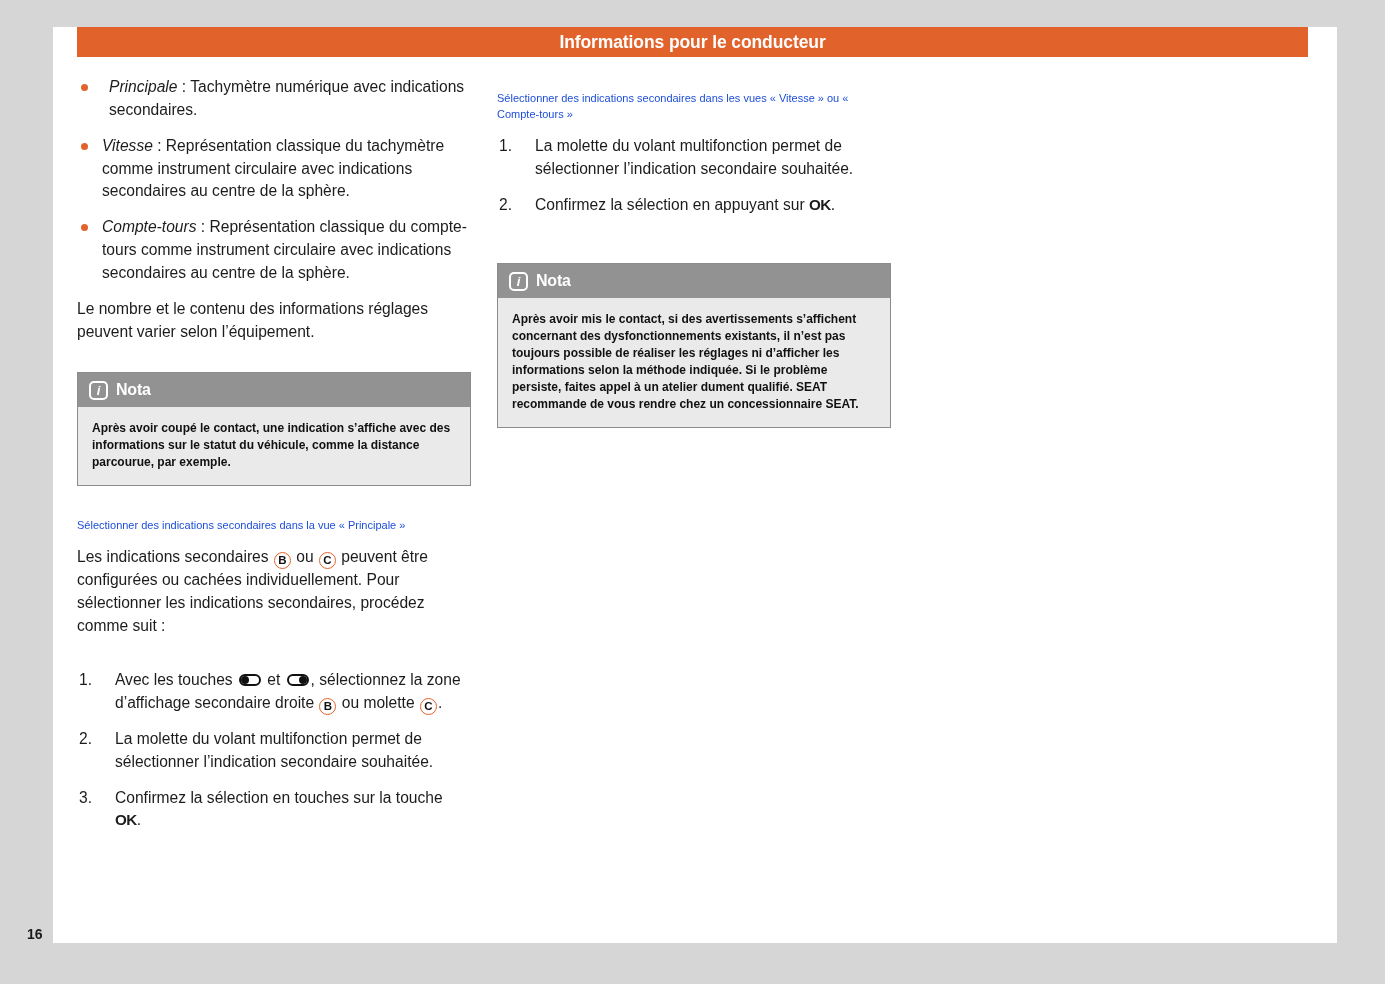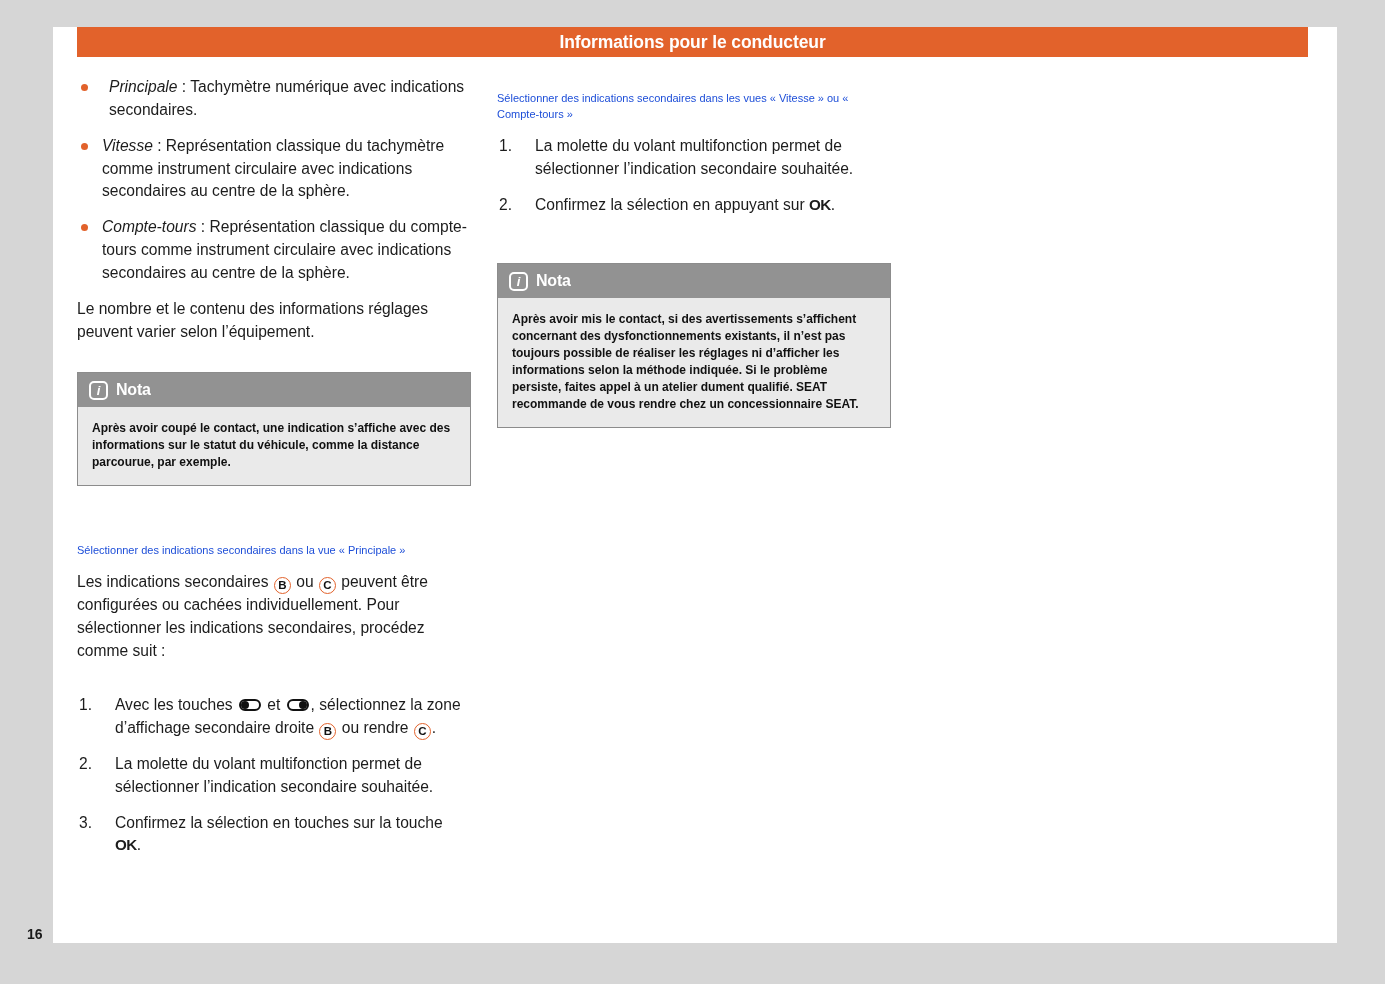--- a/index.html
+++ b/index.html
@@ -236,21 +236,21 @@
   .nota-right {
     position: absolute;
     left: 497px;
     top: 263px;
     width: 394px;
   }
 
   .block-left-lower {
     position: absolute;
     left: 77px;
-    top: 528px;
+    top: 503px;
     width: 394px;
   }
 </style>
 </head>
 <body>
 
 <div class="page-root">
 
   <div class="paper"></div>
 
@@ -302,21 +302,21 @@
 
     <div class="subhead">Sélectionner des indications secondaires dans la vue « Principale »</div>
 
     <p style="margin-bottom:31px;">
       <span>Les indications secondaires </span><span class="ref-circle">B</span><span> ou </span><span class="ref-circle">C</span><span> peuvent être configurées ou cachées individuellement. Pour sélectionner les indications secondaires, procédez comme suit :</span>
     </p>
 
     <ol class="steps">
       <li>
         <span class="num">1.</span>
-        <span>Avec les touches </span><span class="key-glyph left"></span><span> et </span><span class="key-glyph right"></span><span>, sélectionnez la zone d’affichage secondaire droite </span><span class="ref-circle">B</span><span> ou rendre </span><span class="ref-circle">C</span><span>.</span>
+        <span>Avec les touches </span><span class="key-glyph left"></span><span> et </span><span class="key-glyph right"></span><span>, sélectionnez la zone d’affichage secondaire droite </span><span class="ref-circle">B</span><span> ou molette </span><span class="ref-circle">C</span><span>.</span>
       </li>
       <li>
         <span class="num">2.</span>
         <span>La molette du volant multifonction permet de sélectionner l’indication secondaire souhaitée.</span>
       </li>
       <li>
         <span class="num">3.</span>
         <span>Confirmez la sélection en touches sur la touche </span><span class="okkey">OK</span><span>.</span>
       </li>
     </ol>

